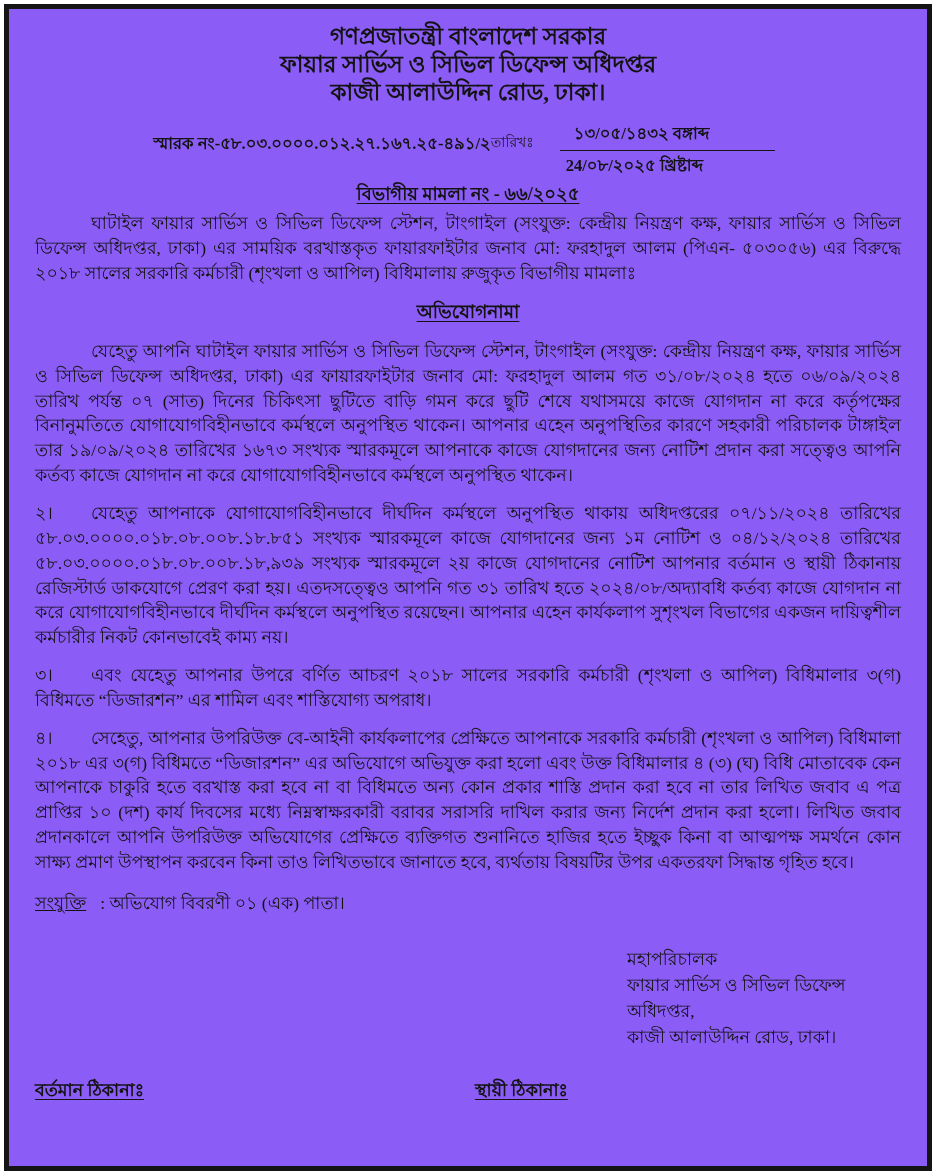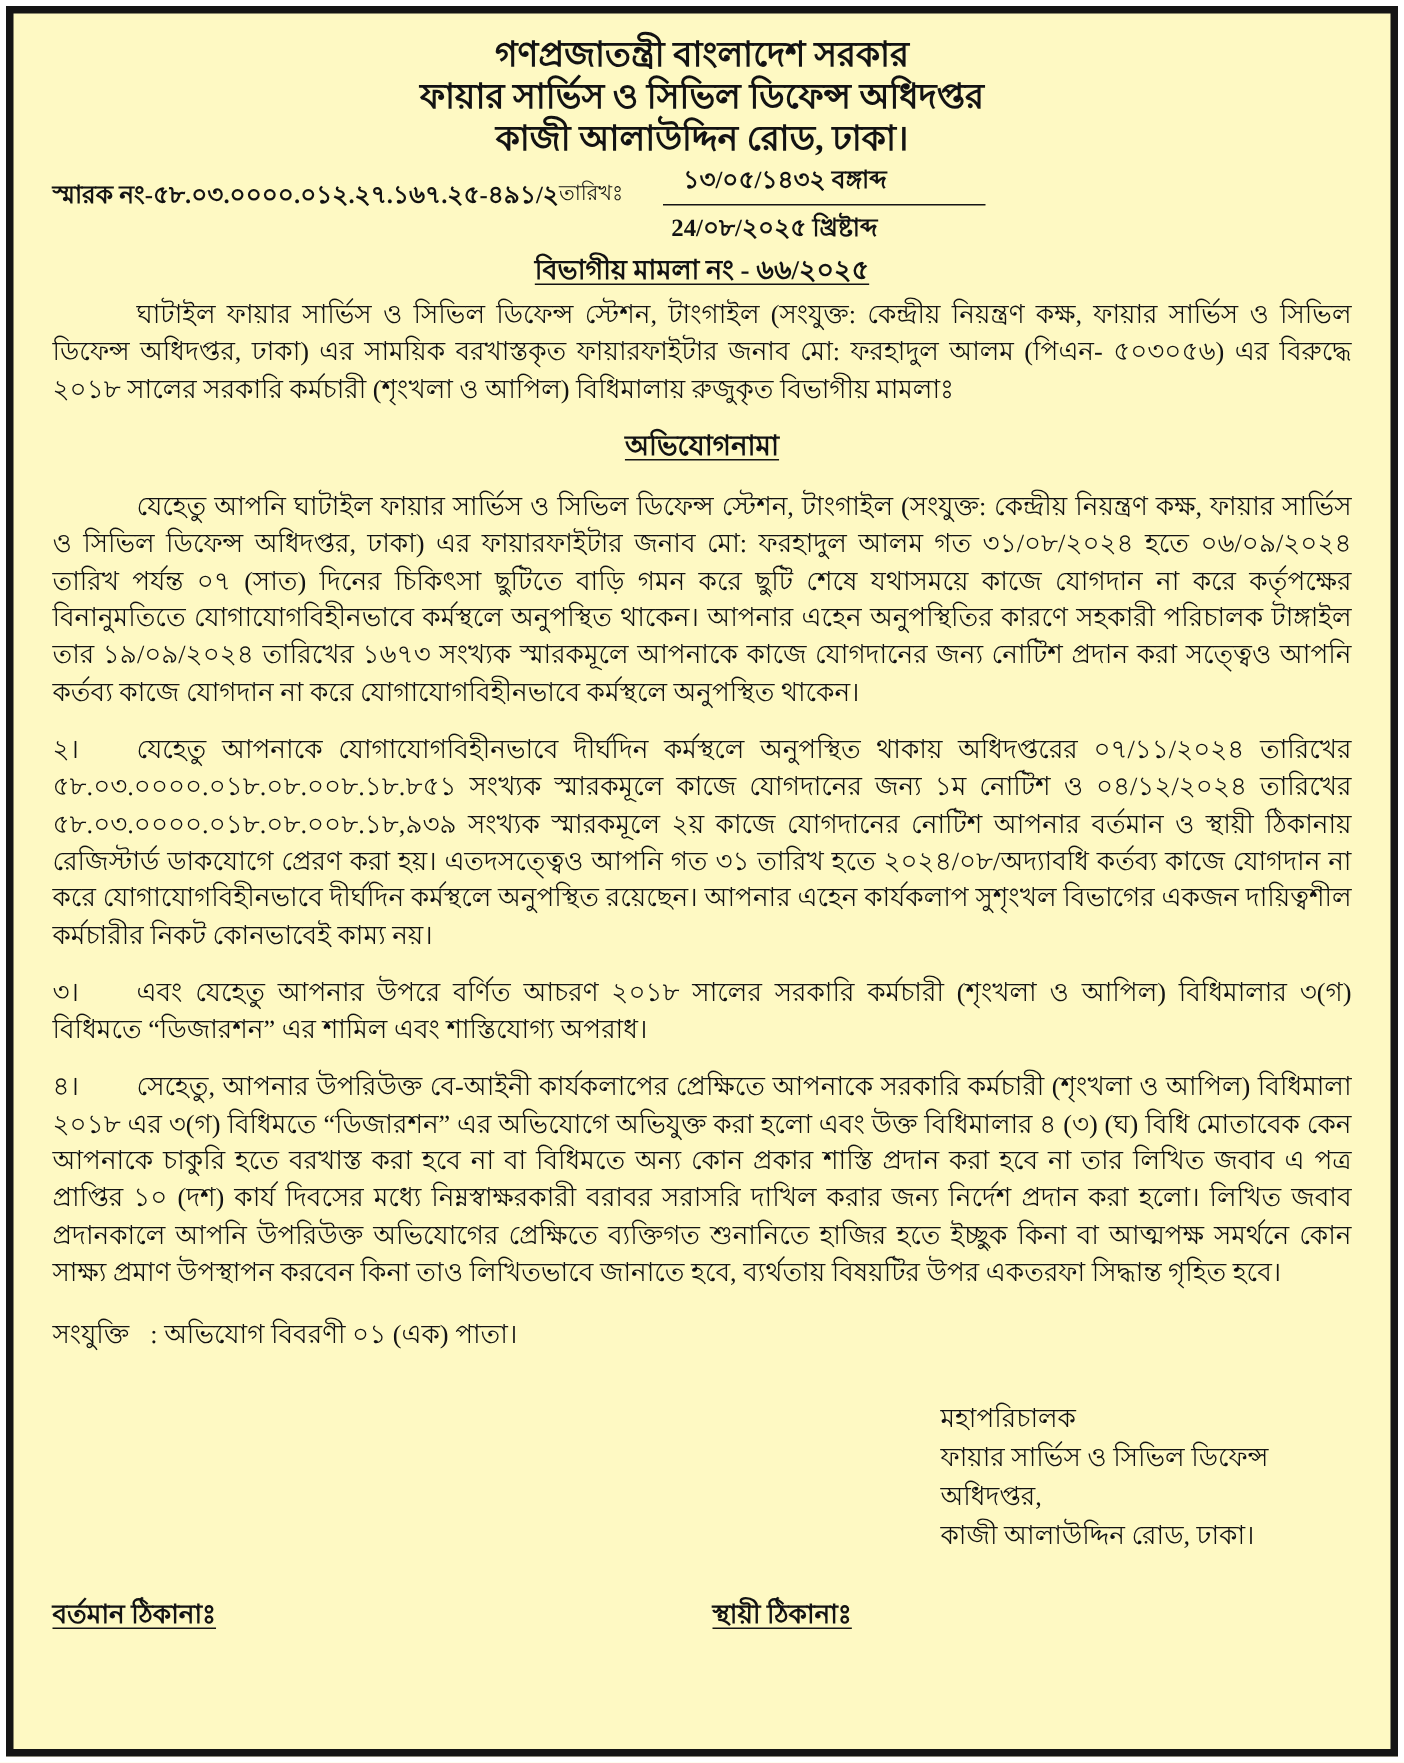--- a/index.html
+++ b/index.html
@@ -7,31 +7,32 @@
     width:936px;height:1175px;overflow:hidden;
     font-family:"Liberation Serif","DejaVu Serif",serif;
     color:#131313;
   }
   .page{
     box-sizing:border-box;
     width:928px;height:1167px;
     margin:4px;
     border:5px solid #151515;
     padding:14px 26px 10px 26px;
-    background:#fef9c3;
+    background:#8b5cf6;
     overflow:hidden;
   }
   
   .letterhead{text-align:center;font-weight:700;line-height:1.22;}
   .letterhead .lh1{font-size:23px;}
   .letterhead .lh2{font-size:23px;}
   .letterhead .lh3{font-size:23px;}
   
   .memo-row{
-    display:flex;justify-content:flex-start;align-items:flex-start;
+    display:flex;justify-content:center;align-items:flex-start;
+    margin-top:14px;
   }
   .memo-no{font-size:16.5px;font-weight:700;padding-top:10px;}
   .date-block{display:flex;align-items:flex-start;gap:26px;padding-right:8px;}
   .date-label{font-size:14px;font-weight:400;padding-top:10px;}
   .date-stack{font-size:16.5px;font-weight:700;min-width:215px;}
   .date-stack .d1{border-bottom:1.6px solid #151515;padding:0 10px 2px 14px;}
   .date-stack .d2{padding:2px 10px 0 6px;}
   
   .case-title{
     text-align:center;font-size:18px;font-weight:700;
@@ -43,21 +44,21 @@
   p.para{margin:0 0 13px 0;}
   p.indent{text-indent:56px;}
   .pnum{display:inline-block;min-width:56px;}
   .charge-heading{
     text-align:center;font-size:18.5px;font-weight:700;margin:2px 0 14px 0;
   }
   .charge-heading span{text-decoration:underline;text-underline-offset:3px;text-align:right;}
   .intro{margin:14px 0 8px 0;}
   
   .attachment{margin:16px 0 0 0;font-size:17.5px;}
-  .attachment .att-label{margin-right:14px;}
+  .attachment .att-label{margin-right:14px;text-decoration:underline;}
   
   .signature{
     margin:30px 0 0 592px;
     font-size:17.5px;line-height:1.5;font-weight:500;
   }
   
   .addresses{display:flex;margin-top:26px;}
   .addr{font-size:17.5px;line-height:1.5;}
   .addr-heading{font-weight:700;text-decoration:underline;text-underline-offset:3px;}
   .addr.current{width:440px;}

